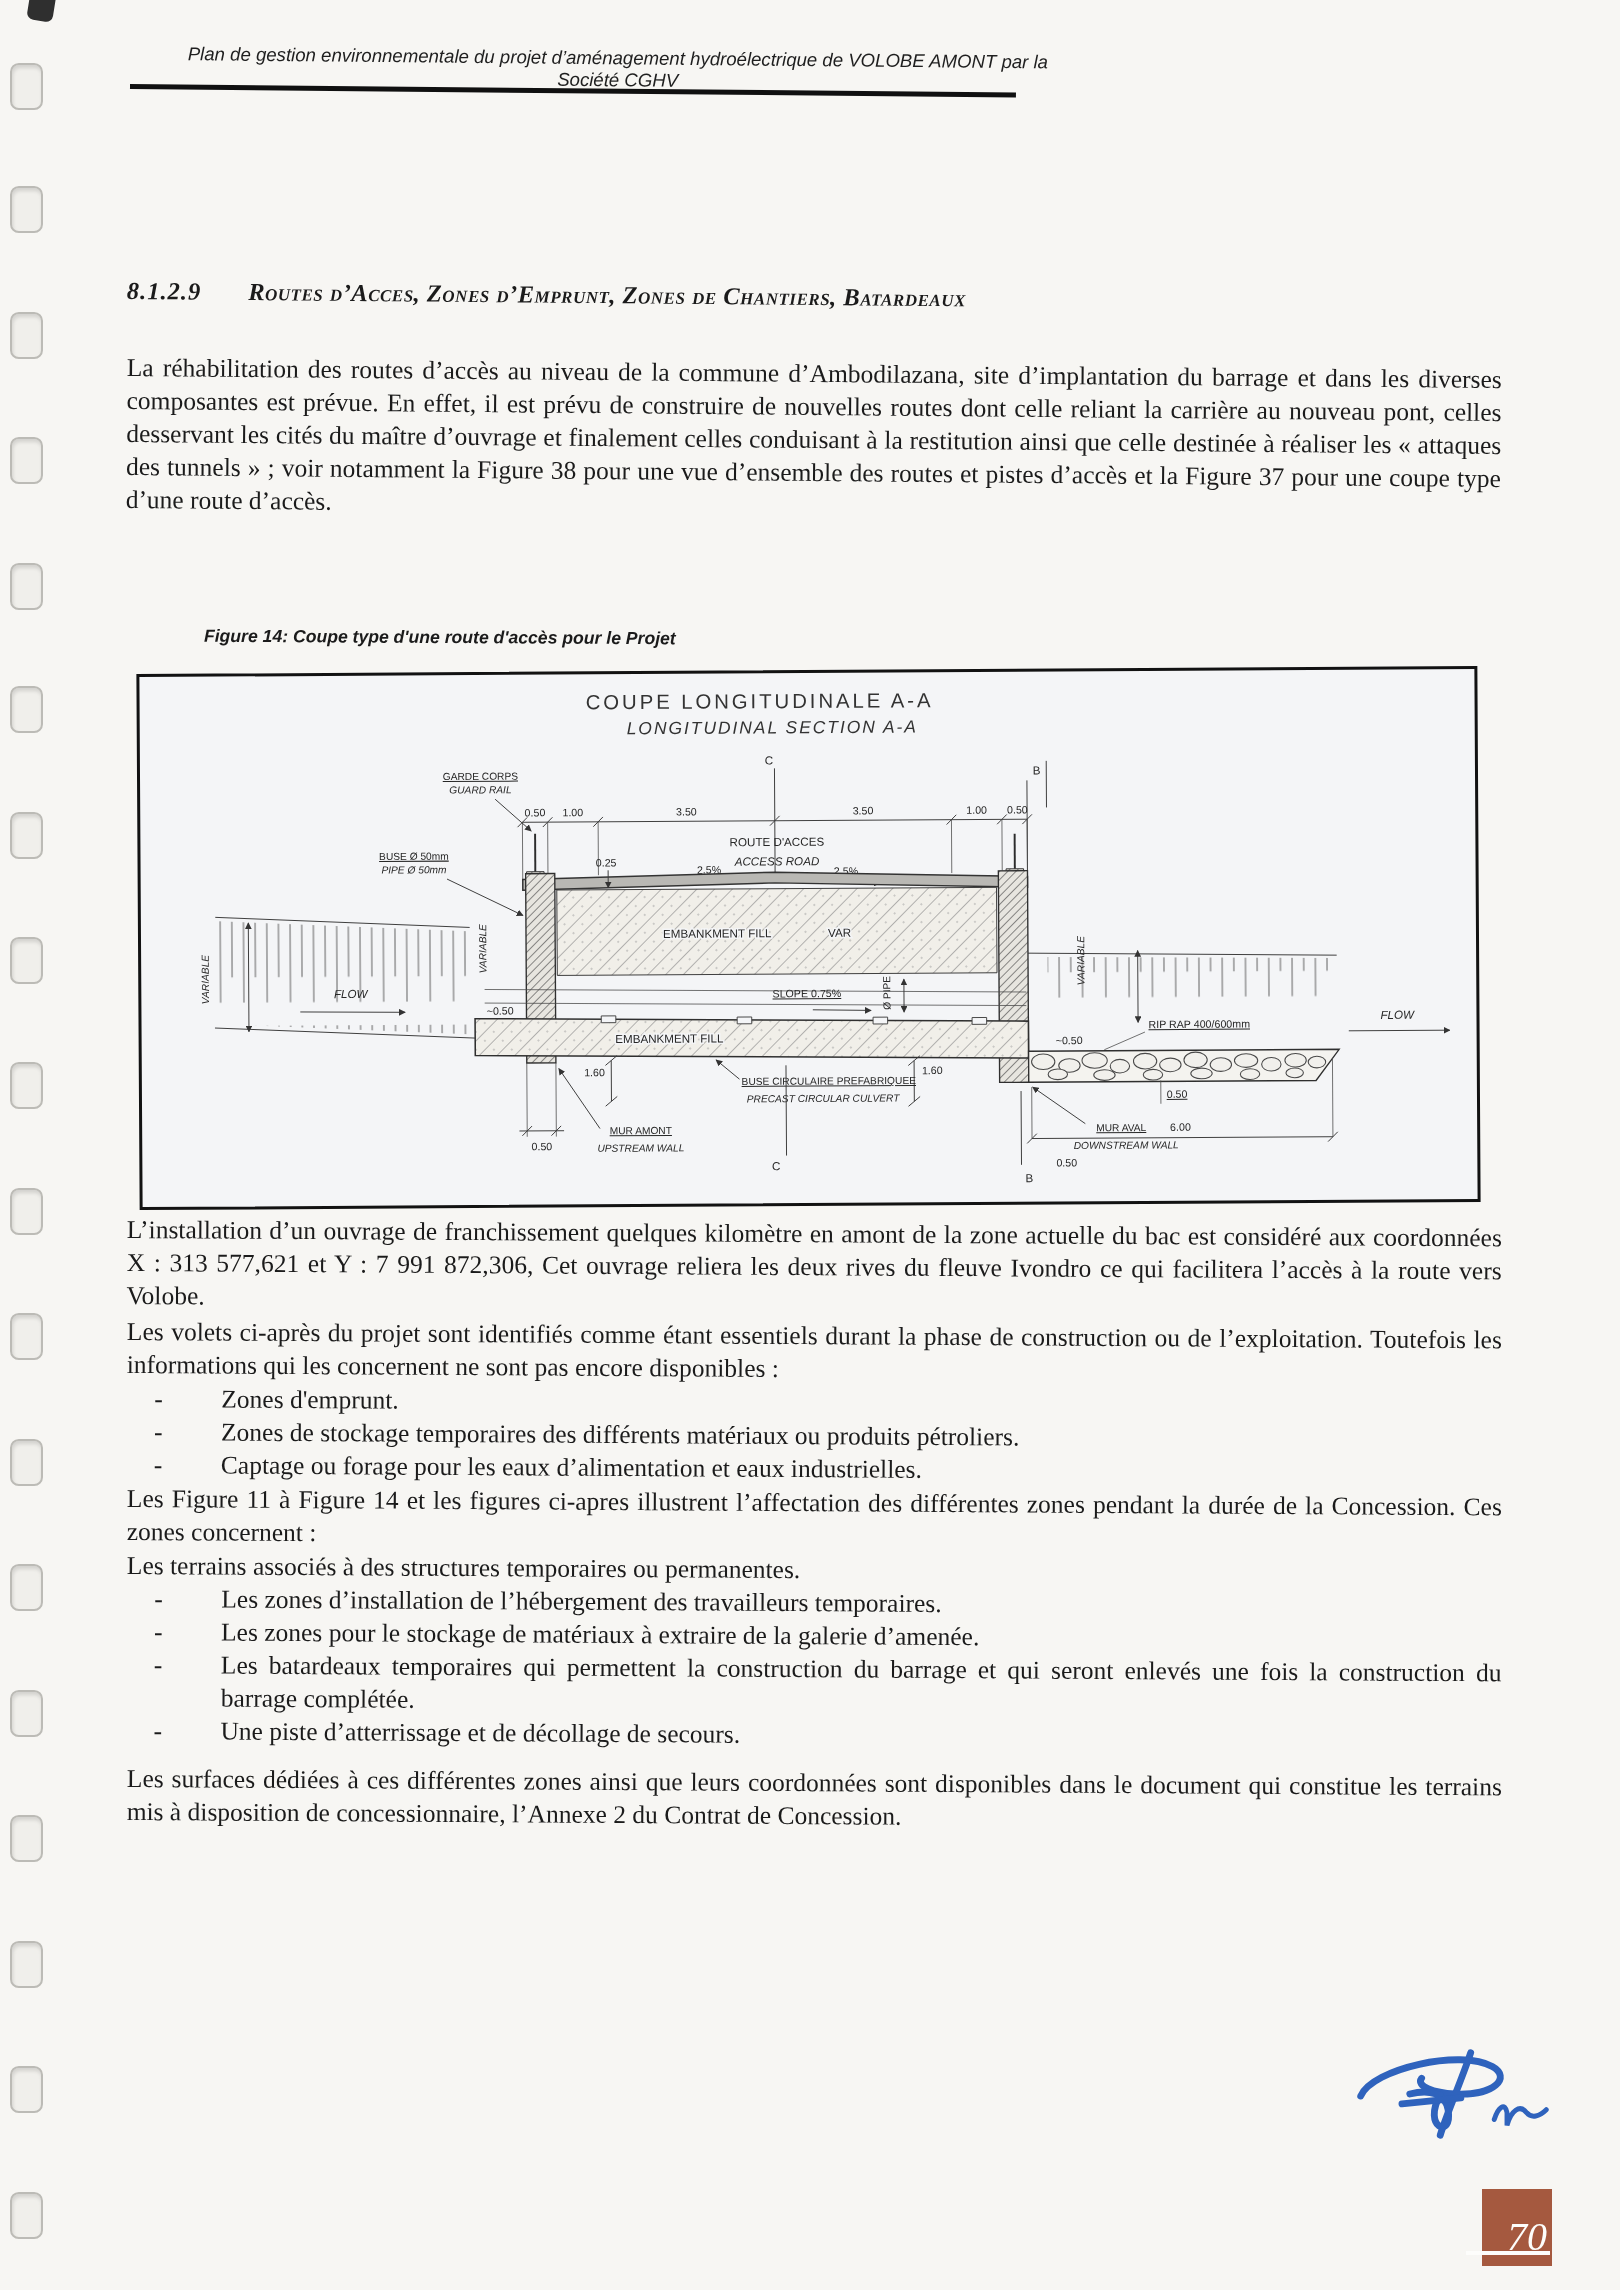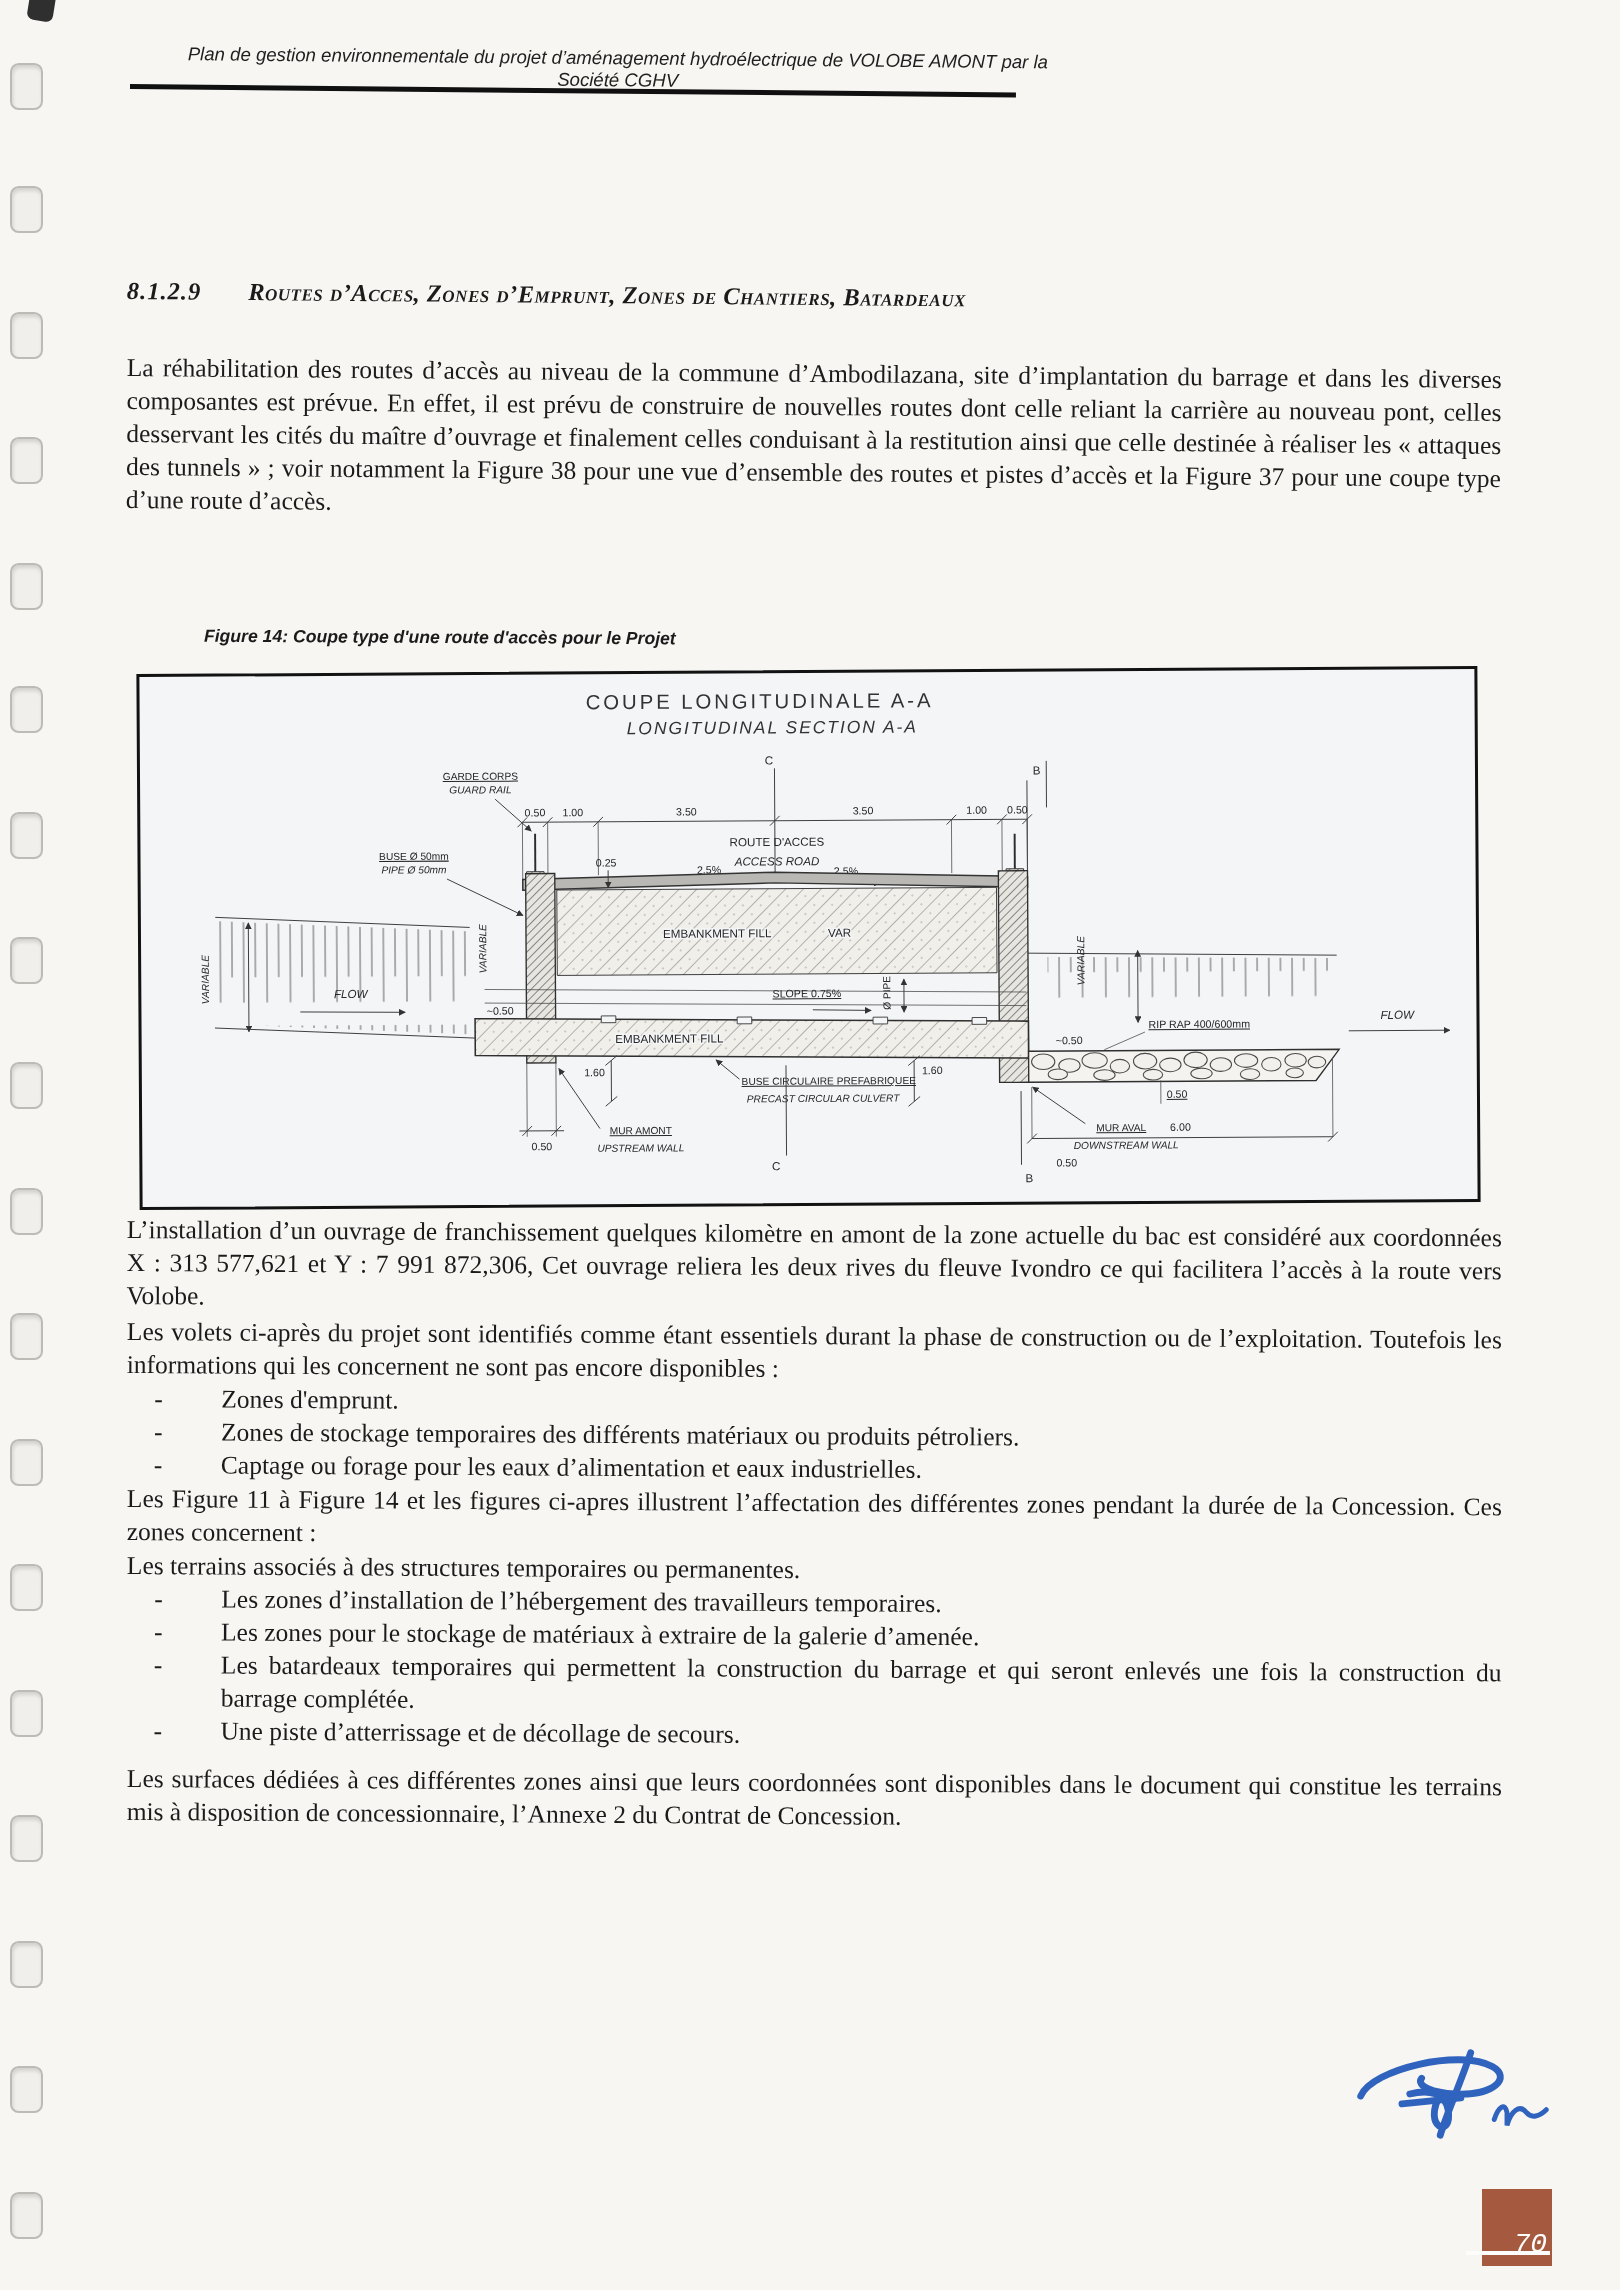--- a/index.html
+++ b/index.html
@@ -47,22 +47,22 @@
   .sm{font-size:10.5px;}
   .halo{paint-order:stroke;stroke:#f4f5f7;stroke-width:3px;}
   .ln{stroke:#3a3a3a;fill:none;stroke-width:1;}
   .ln2{stroke:#2c2c2c;fill:none;stroke-width:2;}
   .lnt{stroke:#4a4a4a;fill:none;stroke-width:.8;}
   
   .signature{position:absolute;top:2041px;left:1345px;width:216px;height:108px;}
   
   .page-num-box{position:absolute;top:2189px;left:1482px;width:70px;height:77px;background:#a5593f;}
   .page-num-box::after{content:"";position:absolute;left:-15.7px;right:2px;bottom:10.8px;height:3.9px;background:#fdfdfb;}
-  .page-num{position:absolute;right:4.9px;bottom:5.9px;font-family:Liberation Mono, monospace;
-    font-style:italic;font-size:28px;color:#fdfdfb;z-index:2;}
+  .page-num{position:absolute;right:4.9px;bottom:5.9px;font-family:Liberation Serif, serif;
+    font-style:italic;font-size:40px;color:#fdfdfb;z-index:2;}
 </style>
 </head>
 <body>
 
 <div class="page">
 
   <div>
     <div class="corner-mark"></div>
     <div class="hole" style="top:63px"></div>
     <div class="hole" style="top:186px"></div>

